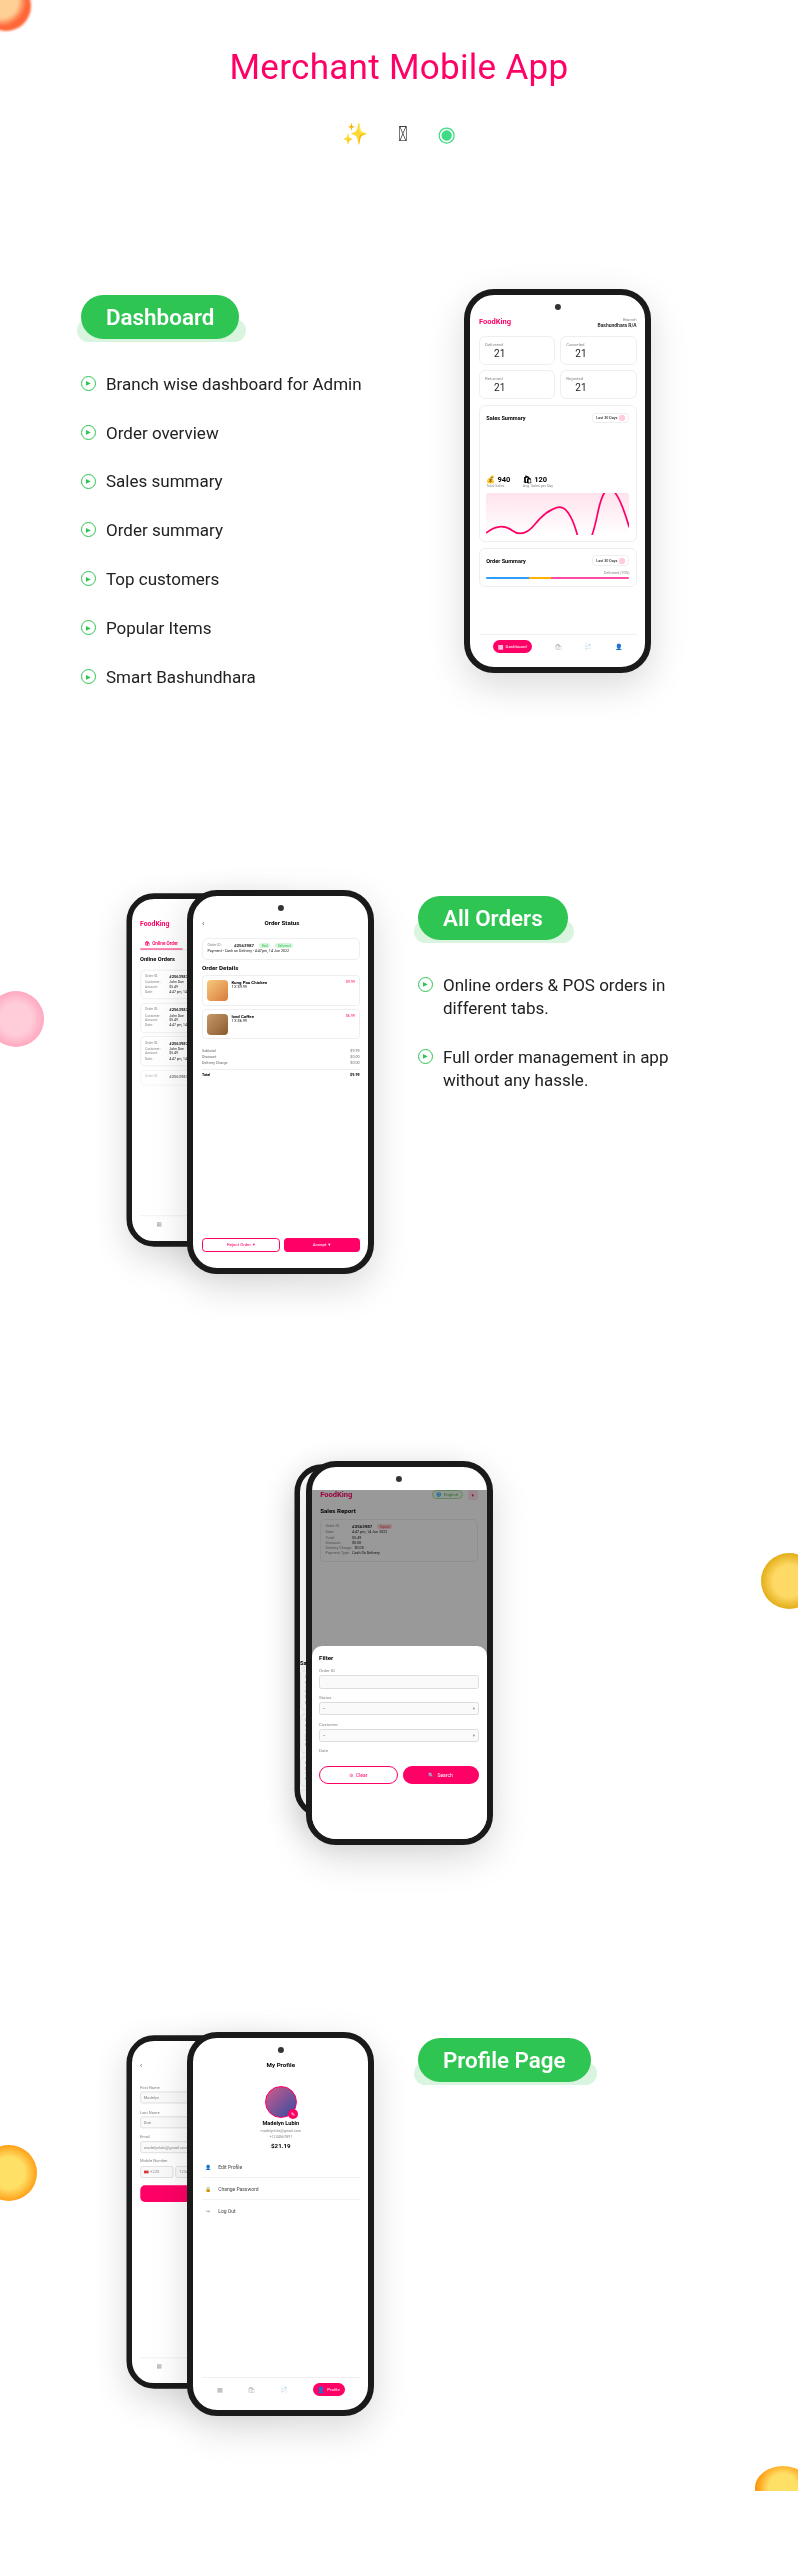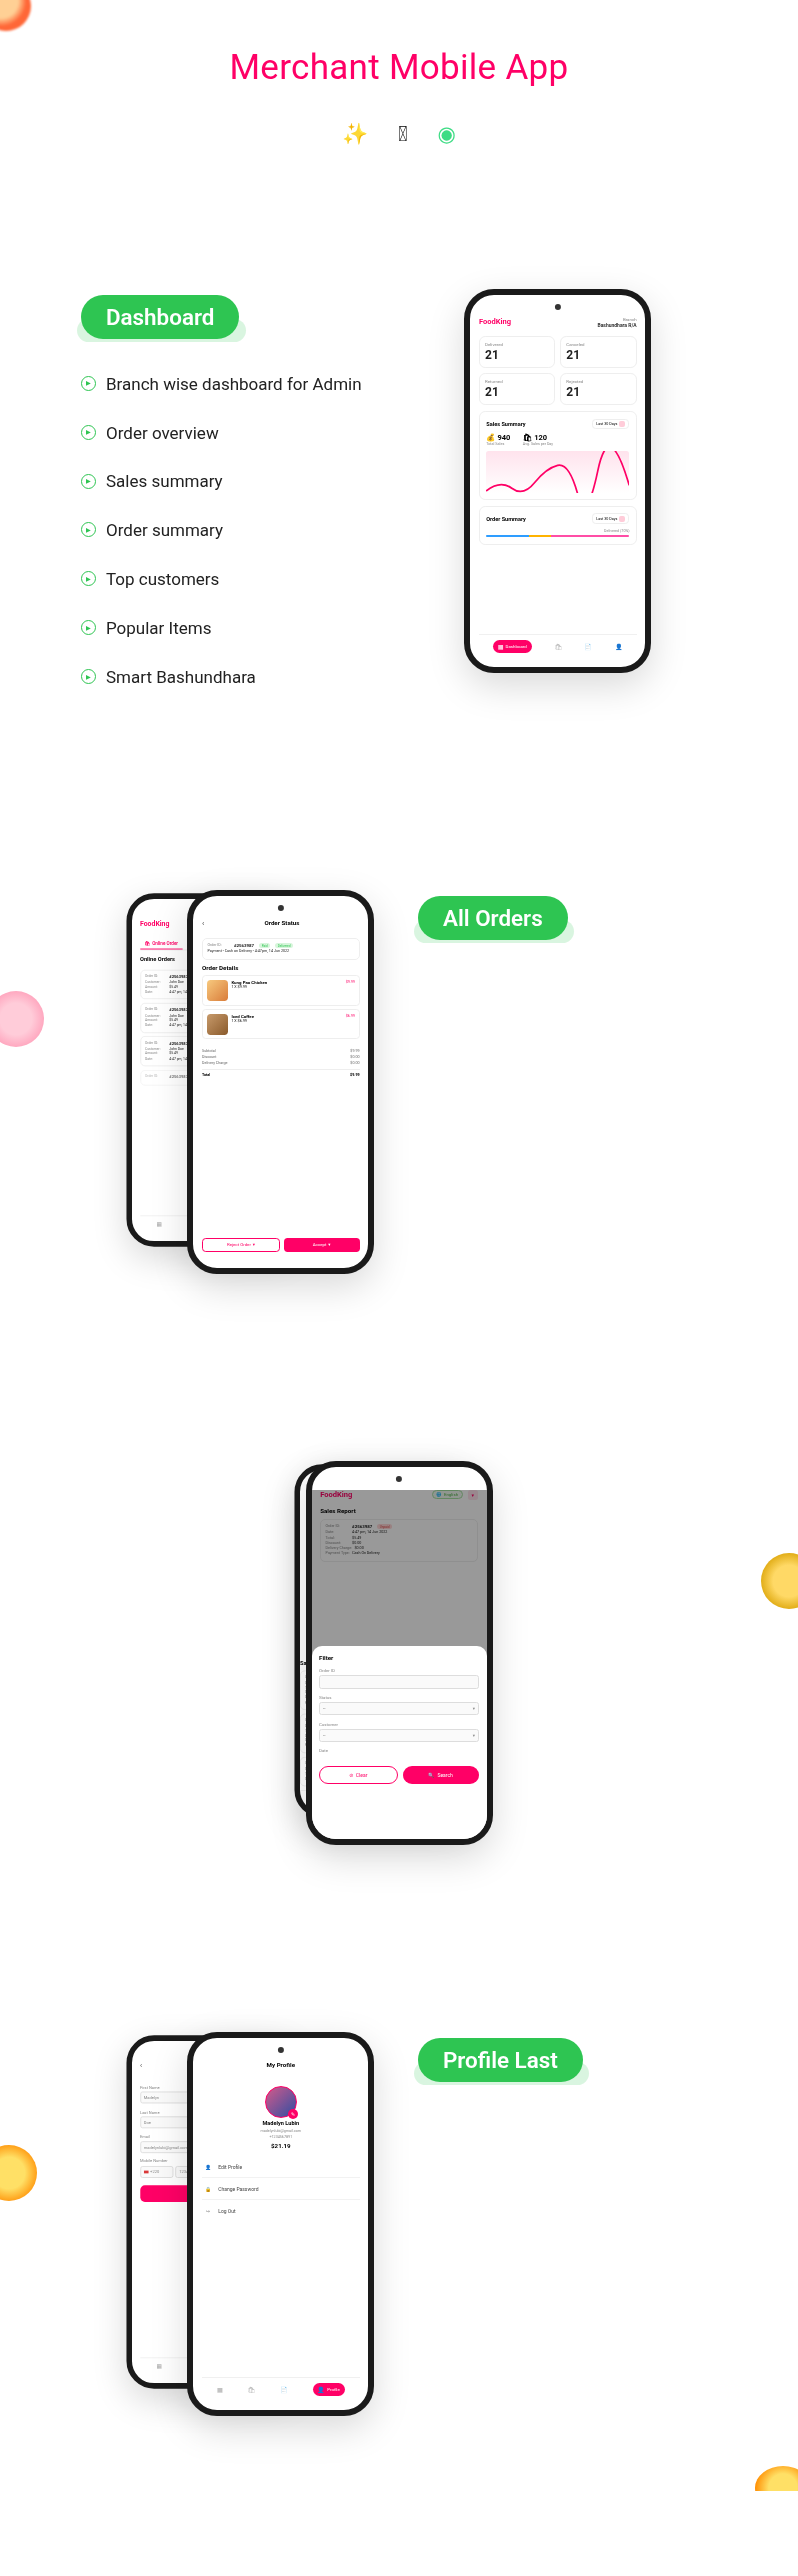--- a/index.html
+++ b/index.html
@@ -37,28 +37,28 @@
     .phone .screen { flex:1; padding:22.4px 8.7px 8.7px 8.7px; display:flex; flex-direction:column;}
     .phone .topbar { display:flex; justify-content:space-between; align-items:flex-start; margin-bottom:7.5px;}
     .app-logo { font-size:7.5px; font-weight:700; color:#ff0066;}
     .branch-lbl { font-size:4.4px; color:#888; text-align:right;}
     .branch-name { font-size:5px; color:#222; font-weight:600;}
     .lang-chip{display:inline-flex;align-items:center;gap:1.9px;font-size:4.4px;color:#52b44b;border:0.6px solid #a6e1a2;background:#f0faf0;border-radius:12.5px;padding:1.2px 3.7px;}
     .filter-ic{width:10px;height:10px;border-radius:2.5px;background:#ffe3ed;display:flex;align-items:center;justify-content:center;color:#ff0066;font-size:5px;margin-left:2.5px;}
     .stat-grid{display:grid;grid-template-columns:1fr 1fr;gap:5px;}
     .stat-card{border:0.6px solid #eee;border-radius:6.2px;padding:5px;}
     .stat-card .lbl{font-size:4.4px;color:#888;}
-    .stat-card .val{font-size:12px;font-weight:700;color:#222;margin-top:1.2px;}
+    .stat-card .val{font-size:10px;font-weight:400;color:#222;margin-top:1.2px;margin-left:9px;}
     .panel{border:0.6px solid #eee;border-radius:6.2px;padding:6.2px;margin-top:6.2px;}
     .panel-head{display:flex;justify-content:space-between;align-items:center;}
     .panel-head .t{font-size:5.6px;font-weight:700;}
     .panel-head .chip{font-size:3.7px;background:#fff;border:0.6px solid #eee;border-radius:3.7px;padding:1.2px 3.1px;display:flex;gap:1.9px;align-items:center;}
     .cal-dot{width:6.2px;height:6.2px;background:#ffccd9;border-radius:1.9px;}
     .summary-row{display:flex;gap:12.5px;margin-top:3.7px;}
-    .summary-row .num{font-size:7.5px;font-weight:700;}
+    .summary-row .num{font-size:7.5px;font-weight:700;margin-top:48px;}
     .summary-row .sub{font-size:3.7px;color:#888;}
     .spark{height:42px;margin-top:5px;background:linear-gradient(to top,#fff 0%,#ffe3ed 100%);border-radius:2.5px;position:relative;overflow:hidden;}
     .spark-line{position:absolute;inset:0;}
     .order-bar{margin-top:5px;font-size:3.7px;text-align:right;color:#888;}
     .order-bar .bar{height:2.5px;background:#eee;border-radius:2.5px;margin-top:1.9px;overflow:hidden;position:relative;}
     .order-bar .seg{position:absolute;top:0;bottom:0;}
     .btm-nav{margin-top:auto;display:flex;justify-content:space-around;align-items:center;padding:5px 2.5px;border-top:0.6px solid #f0f0f0;}
     .btm-nav .tab{font-size:4.4px;color:#aaa;display:flex;flex-direction:column;align-items:center;gap:1.2px;}
     .btm-nav .tab.active{color:#ff0066;}
     .btm-nav .tab.active .pill-nav{background:#ff0066;color:#fff;border-radius:12.5px;padding:2.5px 5px;display:flex;gap:1.9px;align-items:center;}
@@ -249,20 +249,30 @@
             </div>
         </div>
       </div>
     </div>
   </div>
 </section>
 
 <section class="section reverse" style="margin-top:175px;">
   <div class="text-col">
     <div class="pill">All Orders</div>
+    <ul class="feature-list">
+      <li>
+          <span class="bullet-icon"></span>
+          <span>Online orders &amp; POS orders in different tabs.</span>
+        </li>
+      <li>
+          <span class="bullet-icon"></span>
+          <span>Full order management in app without any hassle.</span>
+        </li>
+    </ul>
   </div>
   <div class="phones-col" style="margin-left:-18.7px;">
     <div class="phone-stack">
 
       <div class="phone back">
         <div class="cam"></div>
         <div class="screen">
           <div class="topbar">
             <div class="app-logo"><span>Food</span><span style="color:#ff0066">King</span></div>
             <div style="text-align:right">
@@ -620,21 +630,21 @@
             </div>
           </div>
         </div>
       </div>
     </div>
 
 </section>
 
 <section class="section reverse" style="margin-top:187px;padding-bottom:75px;">
   <div class="text-col">
-    <div class="pill">Profile Last</div>
+    <div class="pill">Profile Page</div>
   </div>
   <div class="phones-col" style="margin-left:-18.7px;">
     <div class="phone-stack">
       <div class="phone back">
         <div class="cam"></div>
         <div class="screen">
           <div class="topbar">
               <span class="arrow-back">‹</span>
               <div class="sec-title">Edit Profile</div>
               <span></span>

